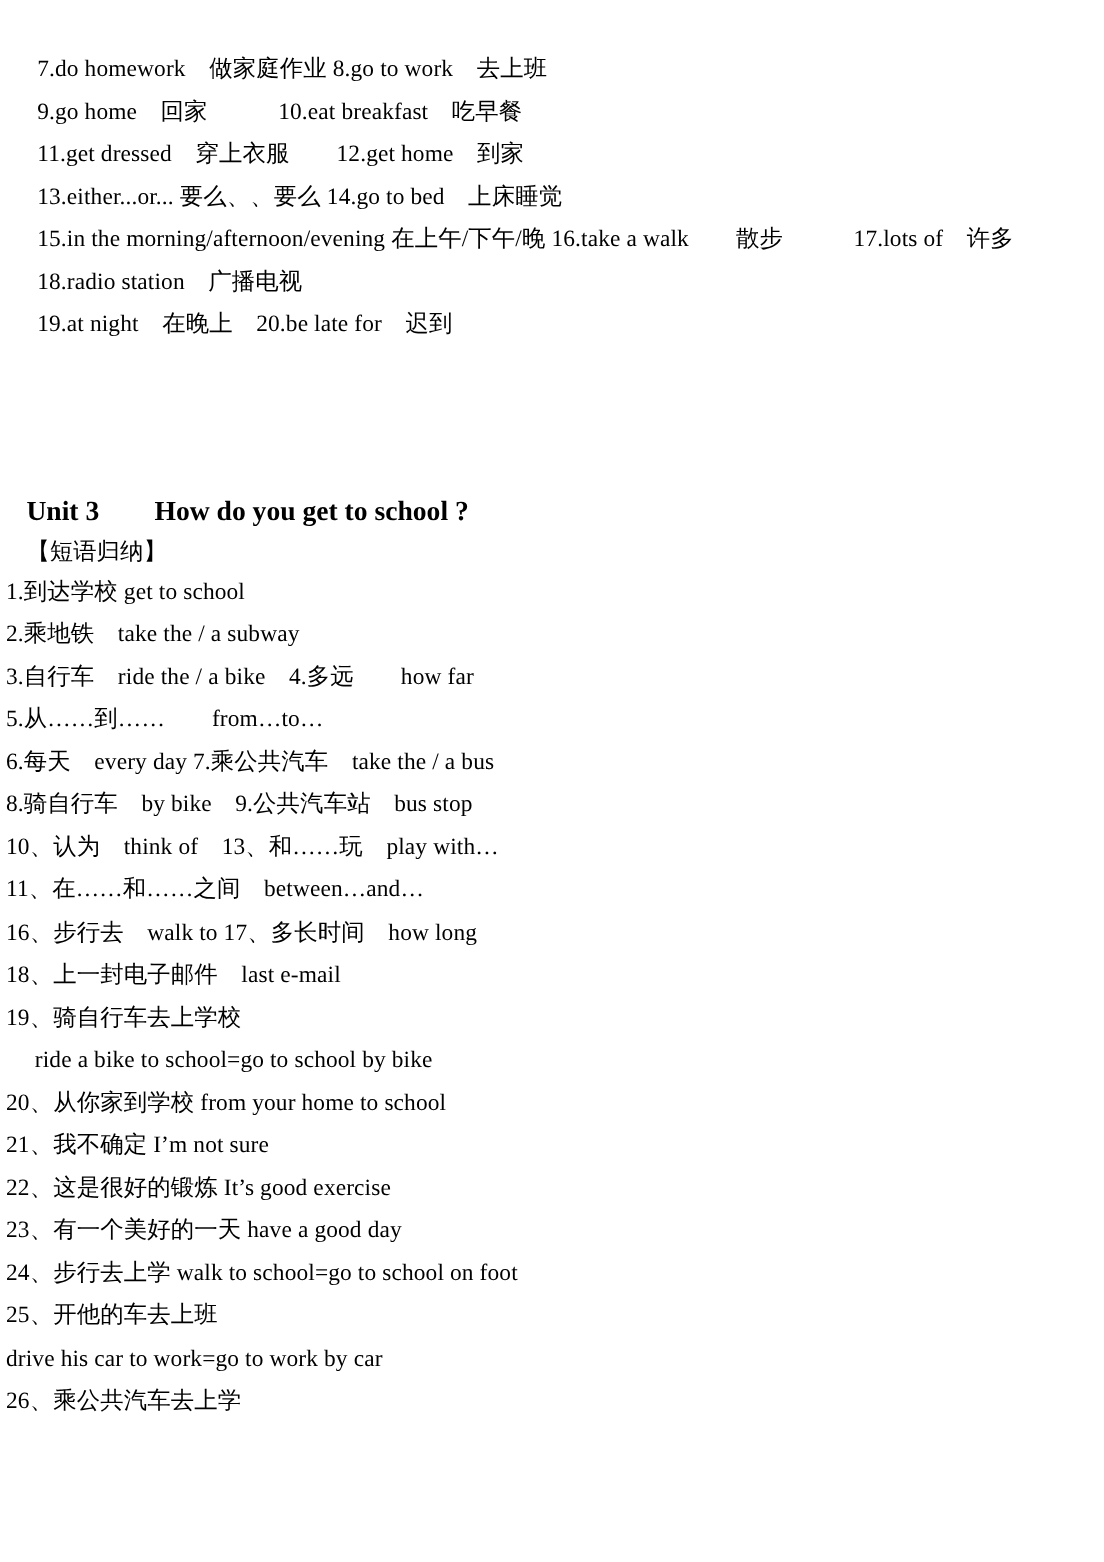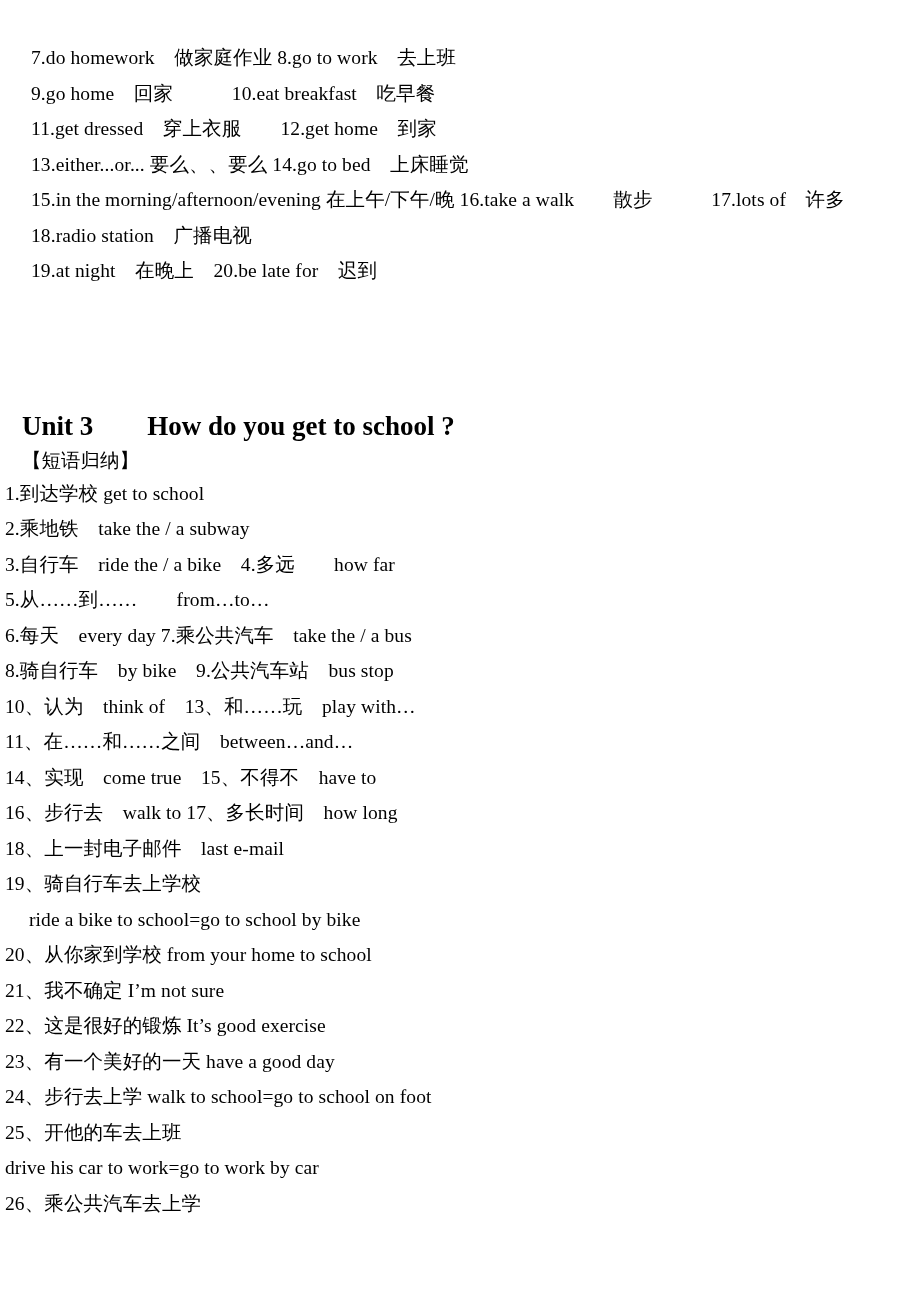--- a/index.html
+++ b/index.html
@@ -42,21 +42,21 @@
   .block-unit3 {
     padding-left: 5px;
   }
 
   
   .block-gap {
     height: 120px;
   }
 
   .heading {
-    font-size: 27px;
+    font-size: 23px;
     font-weight: bold;
     line-height: 34px;
     white-space: pre;
     padding-left: 22px;
     margin-bottom: 2px;
   }
 
   .subheading {
     font-size: 19.5px;
     line-height: 31px;
@@ -97,21 +97,20 @@
 
     <div class="block-unit3">
       <div class="line indent-none">1.到达学校 get to school</div>
       <div class="line indent-none">2.乘地铁　take the / a subway</div>
       <div class="line indent-none">3.自行车　ride the / a bike　4.多远　　how far</div>
       <div class="line indent-none">5.从……到……　　from…to…</div>
       <div class="line indent-none">6.每天　every day 7.乘公共汽车　take the / a bus</div>
       <div class="line indent-none">8.骑自行车　by bike　9.公共汽车站　bus stop</div>
       <div class="line indent-none">10、认为　think of　13、和……玩　play with…</div>
       <div class="line indent-none">11、在……和……之间　between…and…</div>
-      <div class="line indent-none">14、实现　come true　15、不得不　have to</div>
       <div class="line indent-none">16、步行去　walk to 17、多长时间　how long</div>
       <div class="line indent-none">18、上一封电子邮件　last e-mail</div>
       <div class="line indent-none">19、骑自行车去上学校</div>
       <div class="line indent-sm">ride a bike to school=go to school by bike</div>
       <div class="line indent-none">20、从你家到学校 from your home to school</div>
       <div class="line indent-none">21、我不确定 I’m not sure</div>
       <div class="line indent-none">22、这是很好的锻炼 It’s good exercise</div>
       <div class="line indent-none">23、有一个美好的一天 have a good day</div>
       <div class="line indent-none">24、步行去上学 walk to school=go to school on foot</div>
       <div class="line indent-none">25、开他的车去上班</div>

